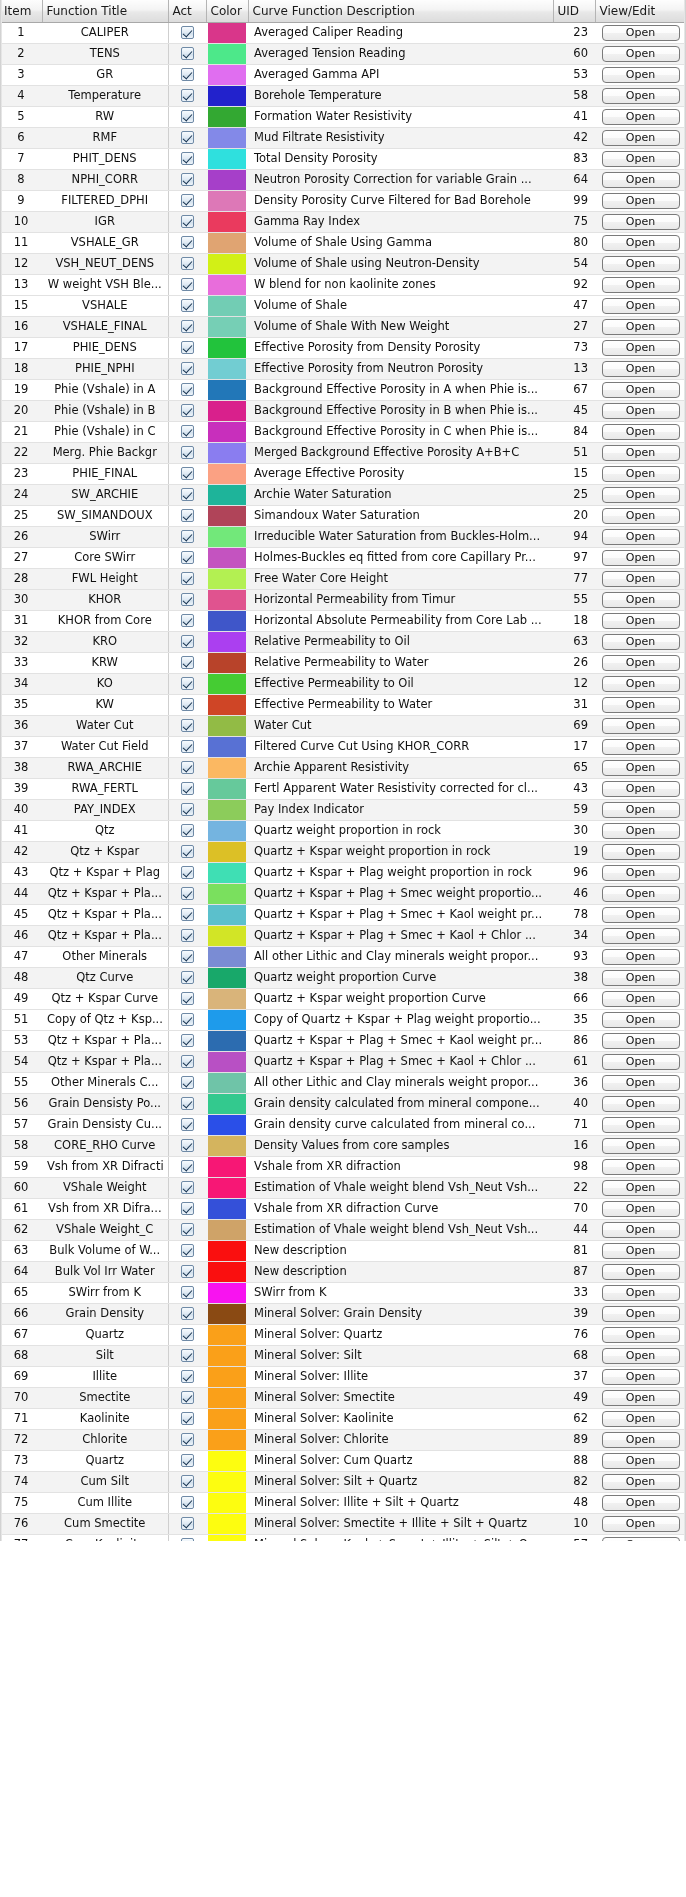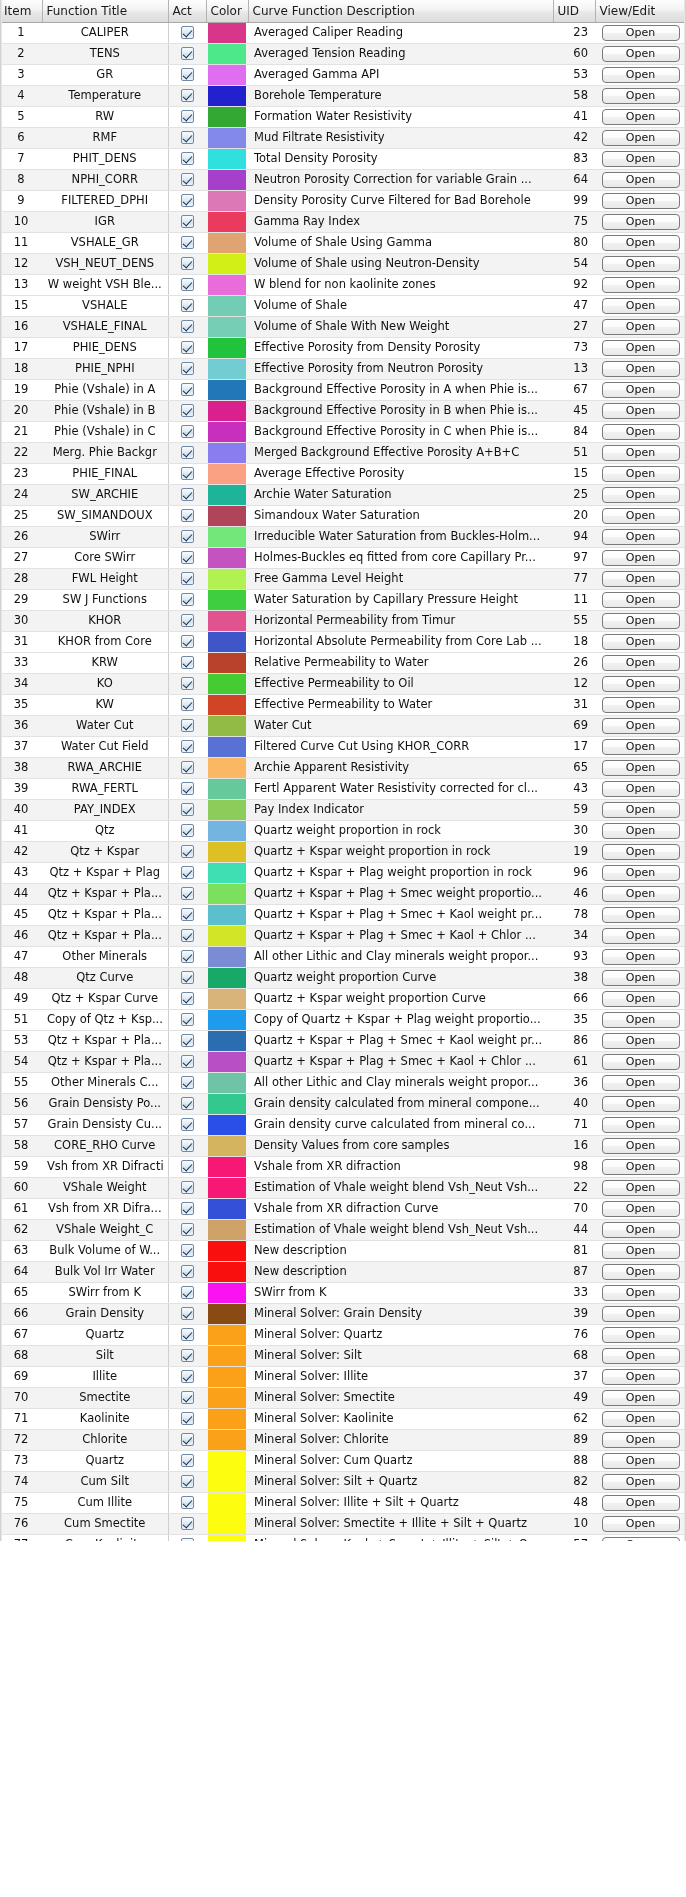--- a/index.html
+++ b/index.html
@@ -433,33 +433,22 @@
           <td class="uid">97</td>
           <td class="open"><span class="openbtn">Open</span></td>
         </tr>
         <tr class="even">
           <td class="item">28</td>
           <td class="title">FWL Height</td>
           <td class="act"><span class="cbx"></span></td>
           <td class="color">
             <span class="swatch" style="background: rgb(179, 240, 82);"></span>
           </td>
-          <td class="desc">Free Gamma Level Height</td>
+          <td class="desc">Free Water Core Height</td>
           <td class="uid">77</td>
-          <td class="open"><span class="openbtn">Open</span></td>
-        </tr>
-        <tr class="odd">
-          <td class="item">29</td>
-          <td class="title">SW J Functions</td>
-          <td class="act"><span class="cbx"></span></td>
-          <td class="color">
-            <span class="swatch" style="background: rgb(63, 206, 63);"></span>
-          </td>
-          <td class="desc">Water Saturation by Capillary Pressure Height</td>
-          <td class="uid">11</td>
           <td class="open"><span class="openbtn">Open</span></td>
         </tr>
         <tr class="even">
           <td class="item">30</td>
           <td class="title">KHOR</td>
           <td class="act"><span class="cbx"></span></td>
           <td class="color">
             <span class="swatch" style="background: rgb(224, 83, 143);"></span>
           </td>
           <td class="desc">Horizontal Permeability from Timur</td>
@@ -468,20 +457,31 @@
         </tr>
         <tr class="odd">
           <td class="item">31</td>
           <td class="title">KHOR from Core</td>
           <td class="act"><span class="cbx"></span></td>
           <td class="color">
             <span class="swatch" style="background: rgb(63, 86, 201);"></span>
           </td>
           <td class="desc">Horizontal Absolute Permeability from Core Lab ...</td>
           <td class="uid">18</td>
+          <td class="open"><span class="openbtn">Open</span></td>
+        </tr>
+        <tr class="even">
+          <td class="item">32</td>
+          <td class="title">KRO</td>
+          <td class="act"><span class="cbx"></span></td>
+          <td class="color">
+            <span class="swatch" style="background: rgb(171, 63, 240);"></span>
+          </td>
+          <td class="desc">Relative Permeability to Oil</td>
+          <td class="uid">63</td>
           <td class="open"><span class="openbtn">Open</span></td>
         </tr>
         <tr class="odd">
           <td class="item">33</td>
           <td class="title">KRW</td>
           <td class="act"><span class="cbx"></span></td>
           <td class="color">
             <span class="swatch" style="background: rgb(184, 67, 42);"></span>
           </td>
           <td class="desc">Relative Permeability to Water</td>

